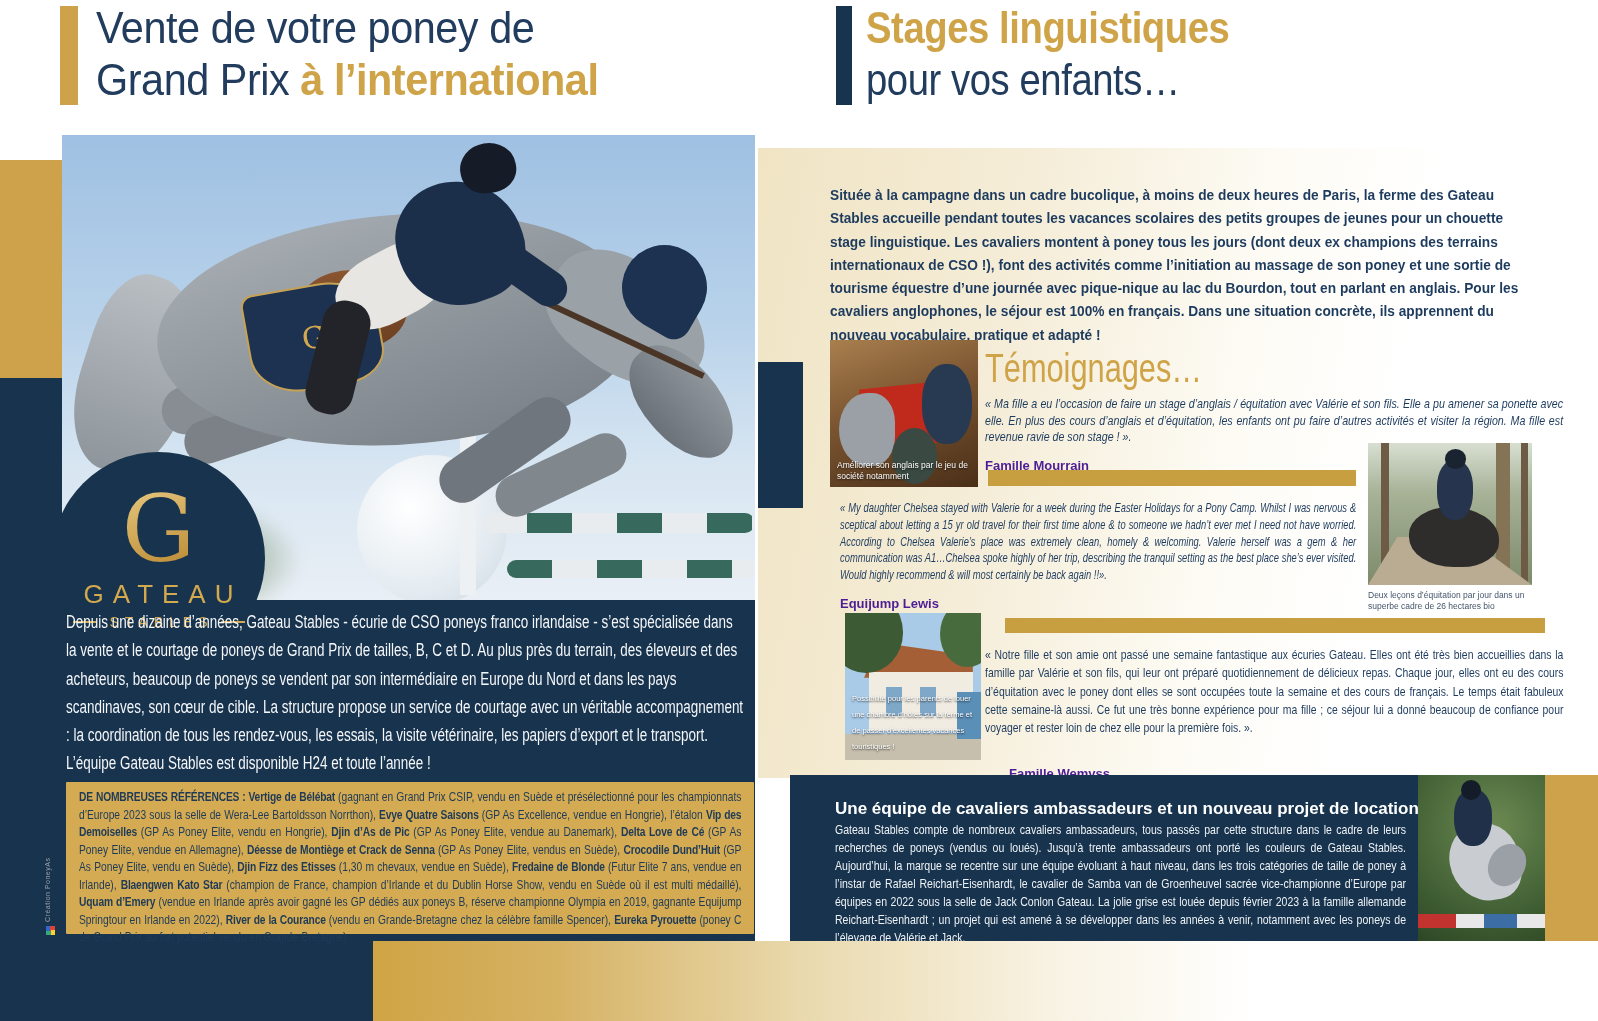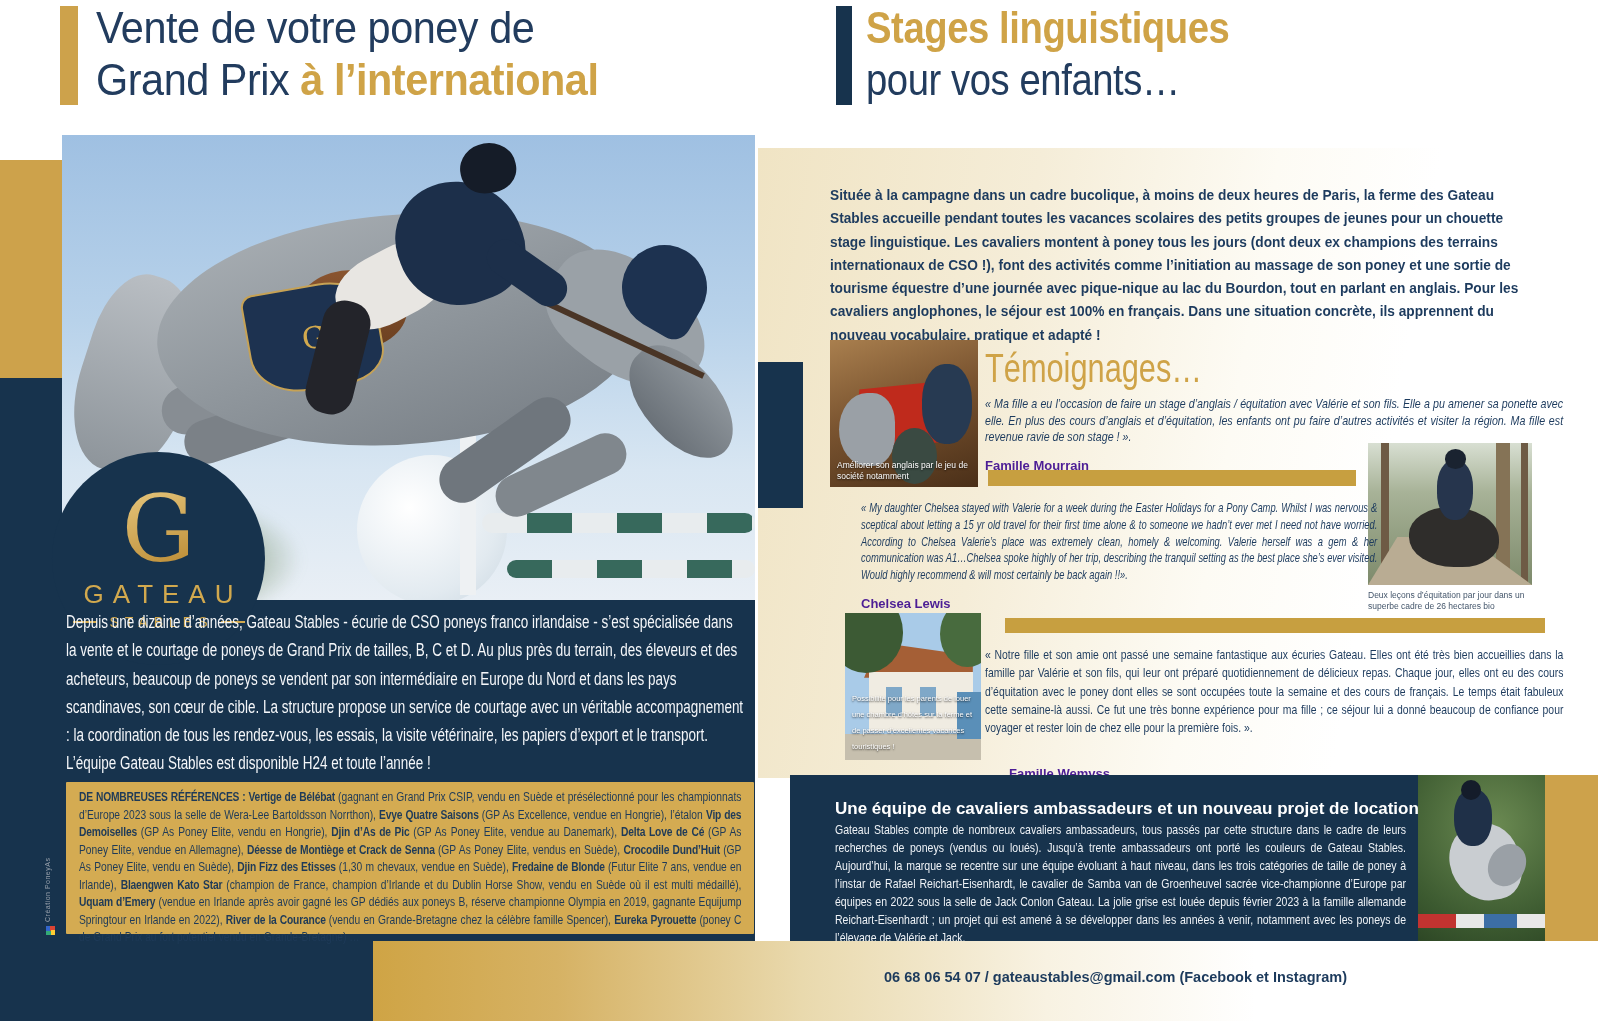--- a/index.html
+++ b/index.html
@@ -137,23 +137,23 @@
     <div class="abs" style="left:8%;top:0;width:8px;height:100%;background:#6e5b45;"></div>
     <div class="abs" style="left:78%;top:0;width:14px;height:100%;background:#857356;"></div>
     <div class="abs" style="left:93%;top:0;width:7px;height:100%;background:#6e5b45;"></div>
     <div class="abs" style="left:0;bottom:0;width:100%;height:34%;background:#b9ac93;clip-path:polygon(18% 0,60% 0,100% 100%,0 100%);"></div>
     <div class="abs" style="left:25%;top:45%;width:55%;height:42%;border-radius:50% 60% 45% 55%;background:#2f2d2b;"></div>
     <div class="abs" style="left:42%;top:12%;width:22%;height:42%;border-radius:45%;background:#26354d;"></div>
     <div class="abs" style="left:47%;top:4%;width:13%;height:14%;border-radius:50%;background:#1a2330;"></div>
   </div>
   <div class="abs cap-below" style="left:1368px;top:590px;width:180px;">Deux leçons d’équitation par jour dans un superbe cadre de 26 hectares bio</div>
 
-  <div class="abs" style="left:861px;top:500px;">
+  <div class="abs" style="left:840px;top:500px;">
     <div class="quote it cond" style="width:717px;line-height:16.8px;transform:scaleX(.72);">« My daughter Chelsea stayed with Valerie for a week during the Easter Holidays for a Pony Camp. Whilst I was nervous &amp; sceptical about letting a 15 yr old travel for their first time alone &amp; to someone we hadn’t ever met I need not have worried. According to Chelsea Valerie’s place was extremely clean, homely &amp; welcoming. Valerie herself was a gem &amp; her communication was A1…Chelsea spoke highly of her trip, describing the tranquil setting as the best place she’s ever visited. Would highly recommend &amp; will most certainly be back again !!».</div>
-    <div class="quote-author" style="position:absolute;top:86px;">Chelsea Lewis</div>
+    <div class="quote-author" style="position:absolute;top:86px;">Equijump Lewis</div>
   </div>
 
   <div class="abs gold-bar" style="left:1005px;top:618px;width:540px;height:15px;"></div>
 
   <div class="abs photo" style="left:845px;top:613px;width:136px;height:147px;background:#a9cbe8;">
     <div class="abs" style="left:0;bottom:0;width:100%;height:18%;background:#c6bfae;"></div>
     <div class="abs" style="left:14%;top:20%;width:80%;height:24%;background:#a55f36;clip-path:polygon(0 100%,14% 0,100% 38%,100% 100%);"></div>
     <div class="abs" style="left:18%;top:40%;width:76%;height:40%;background:#f0ece2;"></div>
     <div class="abs" style="left:30%;top:50%;width:12%;height:20%;background:#7fa8c8;"></div>
     <div class="abs" style="left:55%;top:50%;width:12%;height:20%;background:#7fa8c8;"></div>
@@ -176,16 +176,15 @@
   <div class="abs photo" style="left:1418px;top:775px;width:127px;height:170px;background:radial-gradient(circle at 60% 30%,#6b8a52,#3c5a30 70%,#2c4524);">
     <div class="abs" style="left:25%;top:28%;width:55%;height:46%;border-radius:50% 55% 40% 60%;transform:rotate(-10deg);background:#c9cdd1;"></div>
     <div class="abs" style="left:56%;top:40%;width:28%;height:26%;border-radius:50%;transform:rotate(30deg);background:#9aa0a6;"></div>
     <div class="abs" style="left:28%;top:8%;width:30%;height:34%;border-radius:45%;background:#1f3048;"></div>
     <div class="abs" style="left:34%;top:3%;width:16%;height:12%;border-radius:50%;background:#141c2a;"></div>
     <div class="abs" style="left:0;bottom:10%;width:100%;height:8%;background:linear-gradient(90deg,#c23330 0 30%,#e8e8e8 30% 52%,#3c6ea5 52% 78%,#e8e8e8 78%);"></div>
   </div>
   <div class="abs gold" style="left:1545px;top:775px;width:53px;height:170px;"></div>
 
   <div class="abs footer-band" style="left:373px;top:941px;width:1225px;height:80px;">
-    <span class="footer-text" style="position:absolute;left:511px;top:28px;">06 68 06 54 07 / gateaustables@gmail.com (Facebook et Instagram)</span>
   </div>
 
 </div>
 
 </body></html>

